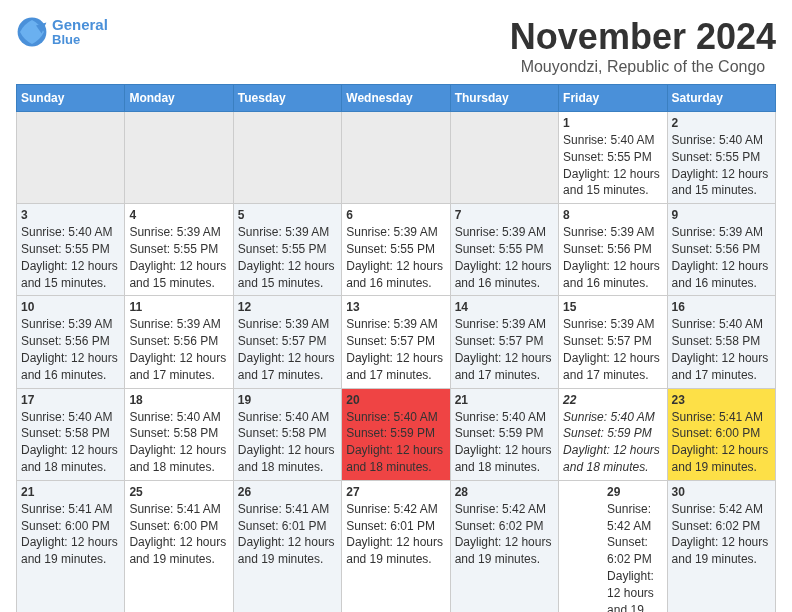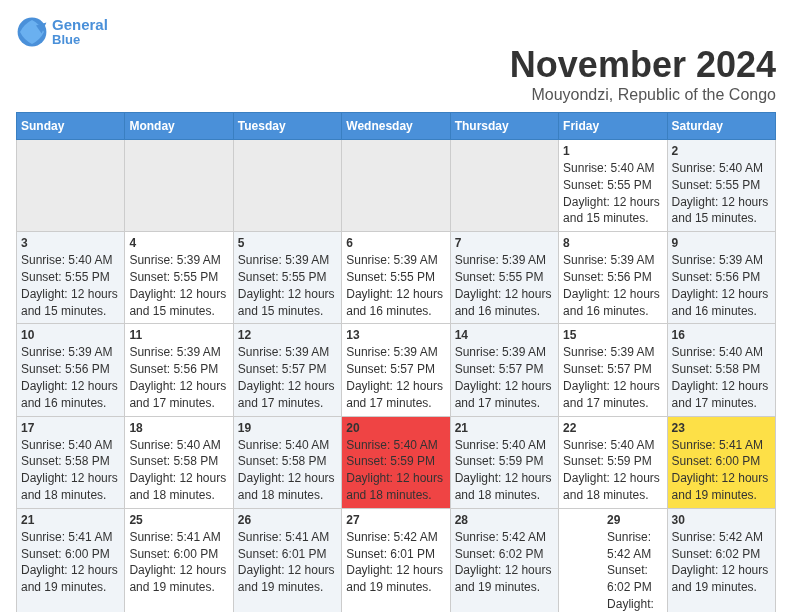--- a/index.html
+++ b/index.html
@@ -19,22 +19,21 @@
     .logo {
       display: flex;
       align-items: center;
       gap: 4px;
     }
     .logo-icon {
       width: 32px;
       height: 32px;
     }
     .title-area {
-      text-align: right;
-      margin-top: 28px;
+      text-align: center;
     }
     .month-title {
       font-size: 36px;
       font-weight: bold;
       color: #333;
     }
     .subtitle {
       font-size: 16px;
       color: #555;
     }
@@ -284,21 +283,21 @@
 Daylight: 12 hours
 and 18 minutes.</div>
         </td>
         <td style="background: rgb(240, 244, 248);">
           <span class="day-num">21</span>
           <div class="day-info" style="white-space: pre-line;">Sunrise: 5:40 AM
 Sunset: 5:59 PM
 Daylight: 12 hours
 and 18 minutes.</div>
         </td>
-        <td style="background: rgb(255, 255, 255);">
+        <td style="background: rgb(255, 255, 255); font-style: italic;">
           <span class="day-num">22</span>
           <div class="day-info" style="white-space: pre-line;">Sunrise: 5:40 AM
 Sunset: 5:59 PM
 Daylight: 12 hours
 and 18 minutes.</div>
         </td>
         <td style="background: #fde047;">
           <span class="day-num">23</span>
           <div class="day-info" style="white-space: pre-line;">Sunrise: 5:41 AM
 Sunset: 6:00 PM

